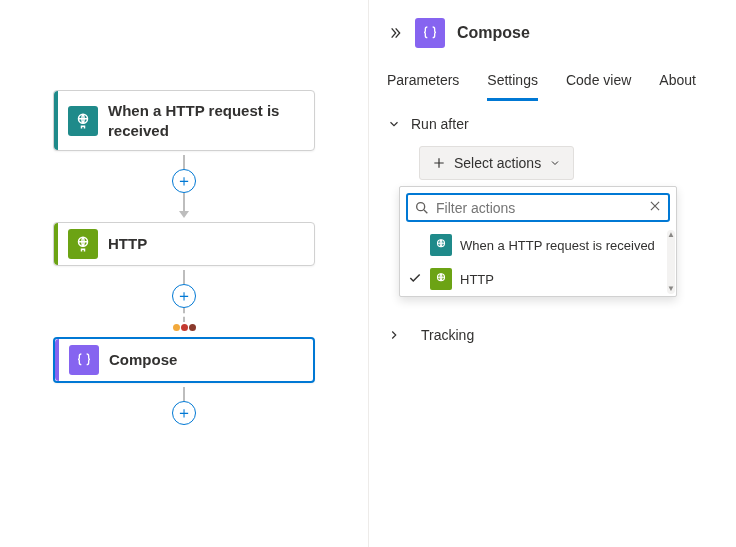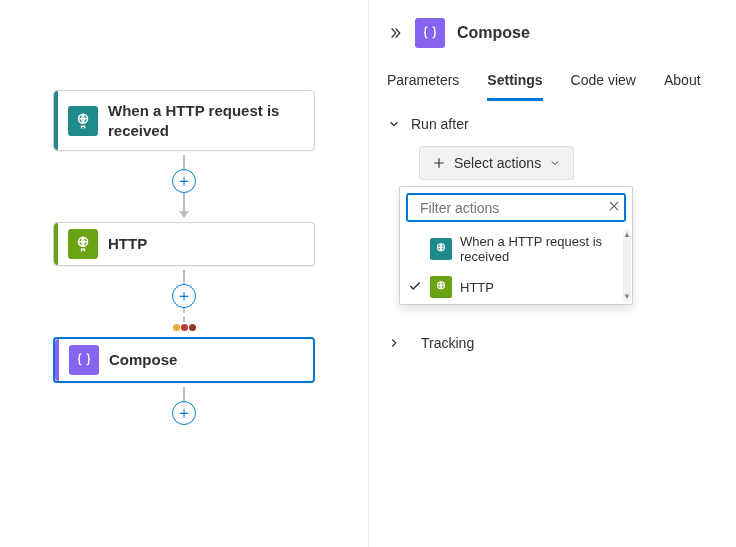--- a/index.html
+++ b/index.html
@@ -137,21 +137,21 @@
   }
   .tab {
     padding: 10px 0;
     font-size: 14px;
     color: #323130;
     cursor: pointer;
     border-bottom: 3px solid transparent;
   }
   .tab.active {
     border-bottom-color: #0078d4;
-    font-weight: 700;
+    font-weight: 400;
   }
   .section {
     padding: 14px 18px 12px 18px;
     border-bottom: 1px solid #edebe9;
   }
   .section-header {
     display: flex;
     align-items: center;
     gap: 10px;
     cursor: pointer;
@@ -172,21 +172,21 @@
     gap: 8px;
     padding: 8px 12px;
     background: #f3f2f1;
     border: 1px solid #e1dfdd;
     border-radius: 3px;
     cursor: pointer;
     font-size: 14px;
   }
   .dropdown {
     margin: 6px 0 0 12px;
-    width: 234px;
+    width: 278px;
     border: 1px solid #d1d1d1;
     border-radius: 2px;
     background: #fff;
     box-shadow: 0 4px 10px rgba(0,0,0,0.12);
     position: relative;
   }
   .searchbox {
     display: flex;
     align-items: center;
     border: 2px solid #0078d4;

